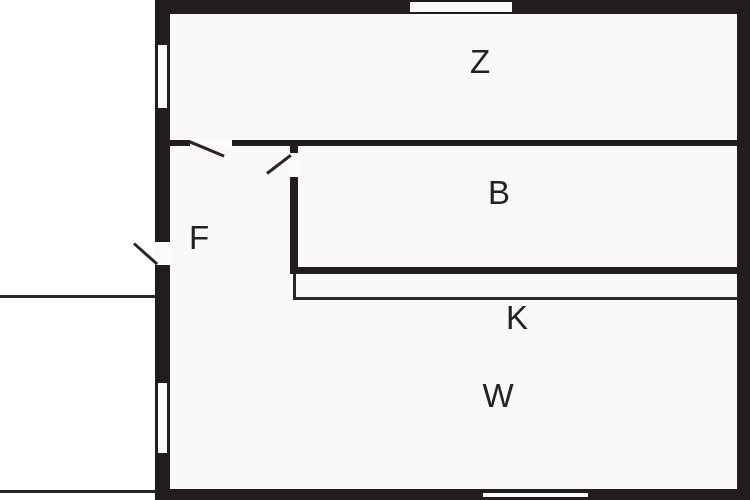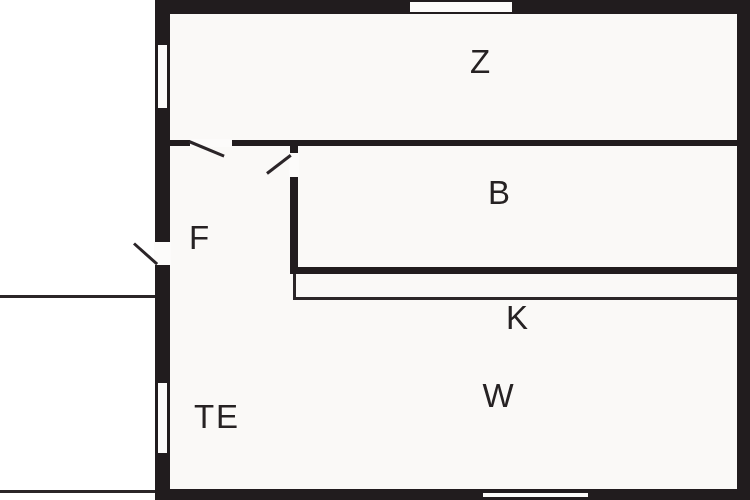--- a/index.html
+++ b/index.html
@@ -111,15 +111,14 @@
   <div class="abs thinline line-k-vert"></div>
   <div class="abs thinline line-k-horiz"></div>
   <div class="abs thinline line-terrace-top"></div>
   <div class="abs thinline line-terrace-bottom"></div>
 
   <span class="abs room-label label-z">Z</span>
   <span class="abs room-label label-b">B</span>
   <span class="abs room-label label-f">F</span>
   <span class="abs room-label label-k">K</span>
   <span class="abs room-label label-w">W</span>
-  <span class="abs room-label label-te">TE</span>
 
 </div>
 
 </body></html>

